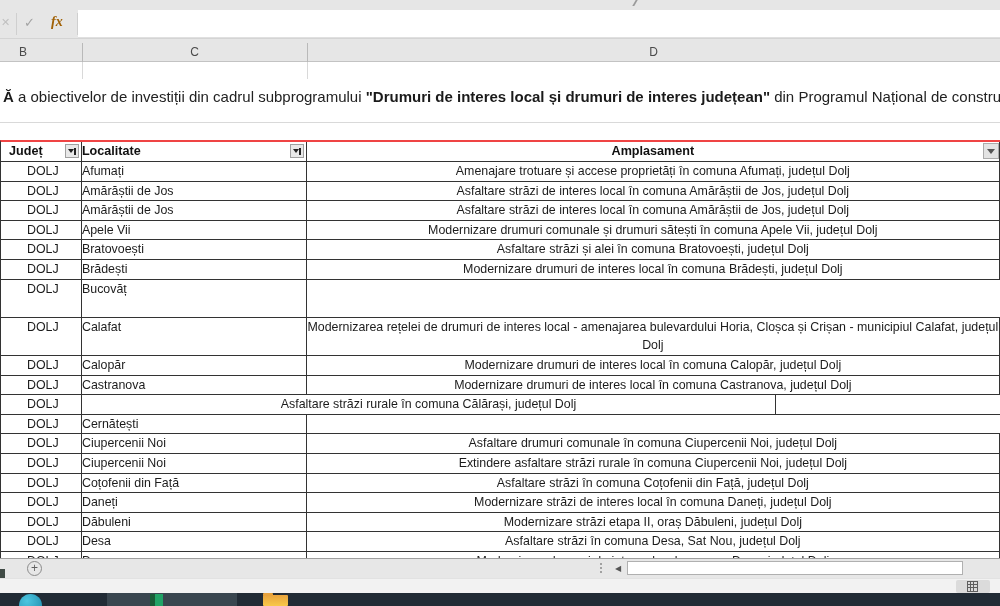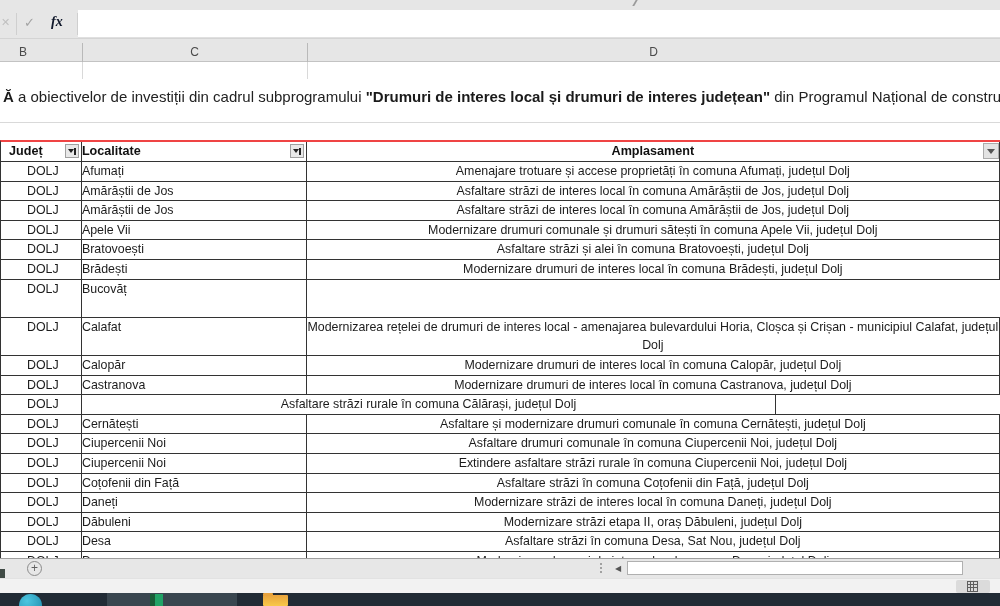--- a/index.html
+++ b/index.html
@@ -8,21 +8,21 @@
     background:#fff;font-family:"Liberation Sans",sans-serif;
     -webkit-font-smoothing:antialiased;
   }
   
   .top-strip{position:absolute;left:0;top:0;width:1000px;height:10px;background:#e6e6e6;}
   .pencil-mark{position:absolute;left:626px;top:0;width:8px;height:6px;border-right:2px solid #9a9a9a;transform:skewX(-30deg);}
   .formula-row{position:absolute;left:0;top:10px;width:1000px;height:28px;background:#e6e6e6;}
   .fb-divider{position:absolute;top:3px;width:1px;height:22px;background:#cfcfcf;}
   .fb-cancel{position:absolute;left:1px;top:6px;font-size:11px;color:#c0c0c0;}
   .fb-enter{position:absolute;left:24px;top:5px;font-size:13px;color:#a3a3a3;}
-  .fb-fx{position:absolute;left:51px;top:4px;font-size:14px;color:#0f172a;
+  .fb-fx{position:absolute;left:51px;top:4px;font-size:14px;color:#a16207;
          font-family:"Liberation Serif",serif;font-style:italic;font-weight:bold;}
   .fb-input{position:absolute;left:78px;top:0;width:922px;height:27px;background:#fff;border-bottom:1px solid #e0e0e0;}
   
   .header-gap{position:absolute;left:0;top:38px;width:1000px;height:5px;background:#e6e6e6;border-top:1px solid #d4d4d4;}
   .col-headers{position:absolute;left:0;top:43px;width:1000px;height:19px;background:#e6e6e6;border-bottom:1px solid #c3c3c3;box-sizing:border-box;}
   .col-h{position:absolute;top:0;height:19px;line-height:18px;text-align:center;font-size:12px;color:#4a4a4a;}
   .col-h-b{left:-36px;width:118px;border-right:1px solid #b9b9b9;}
   .col-h-c{left:82px;width:225px;border-right:1px solid #b9b9b9;}
   .col-h-d{left:307px;width:693px;}
   
@@ -195,21 +195,20 @@
   </div>
 
   <div class="trow">
     <div class="tcell c-judet">DOLJ</div>
     <div class="tcell c-amp">Asfaltare străzi rurale în comuna Călărași, județul Dolj</div>
   </div>
 
   <div class="trow">
     <div class="tcell c-judet">DOLJ</div>
     <div class="tcell c-loc">Cernătești</div>
-    <div class="tcell c-amp">Asfaltare și modernizare drumuri comunale în comuna Cernătești, județul Dolj</div>
   </div>
 
   <div class="trow">
     <div class="tcell c-judet">DOLJ</div>
     <div class="tcell c-loc">Ciupercenii Noi</div>
     <div class="tcell c-amp">Asfaltare drumuri comunale în comuna Ciupercenii Noi, județul Dolj</div>
   </div>
 
   <div class="trow">
     <div class="tcell c-judet">DOLJ</div>

